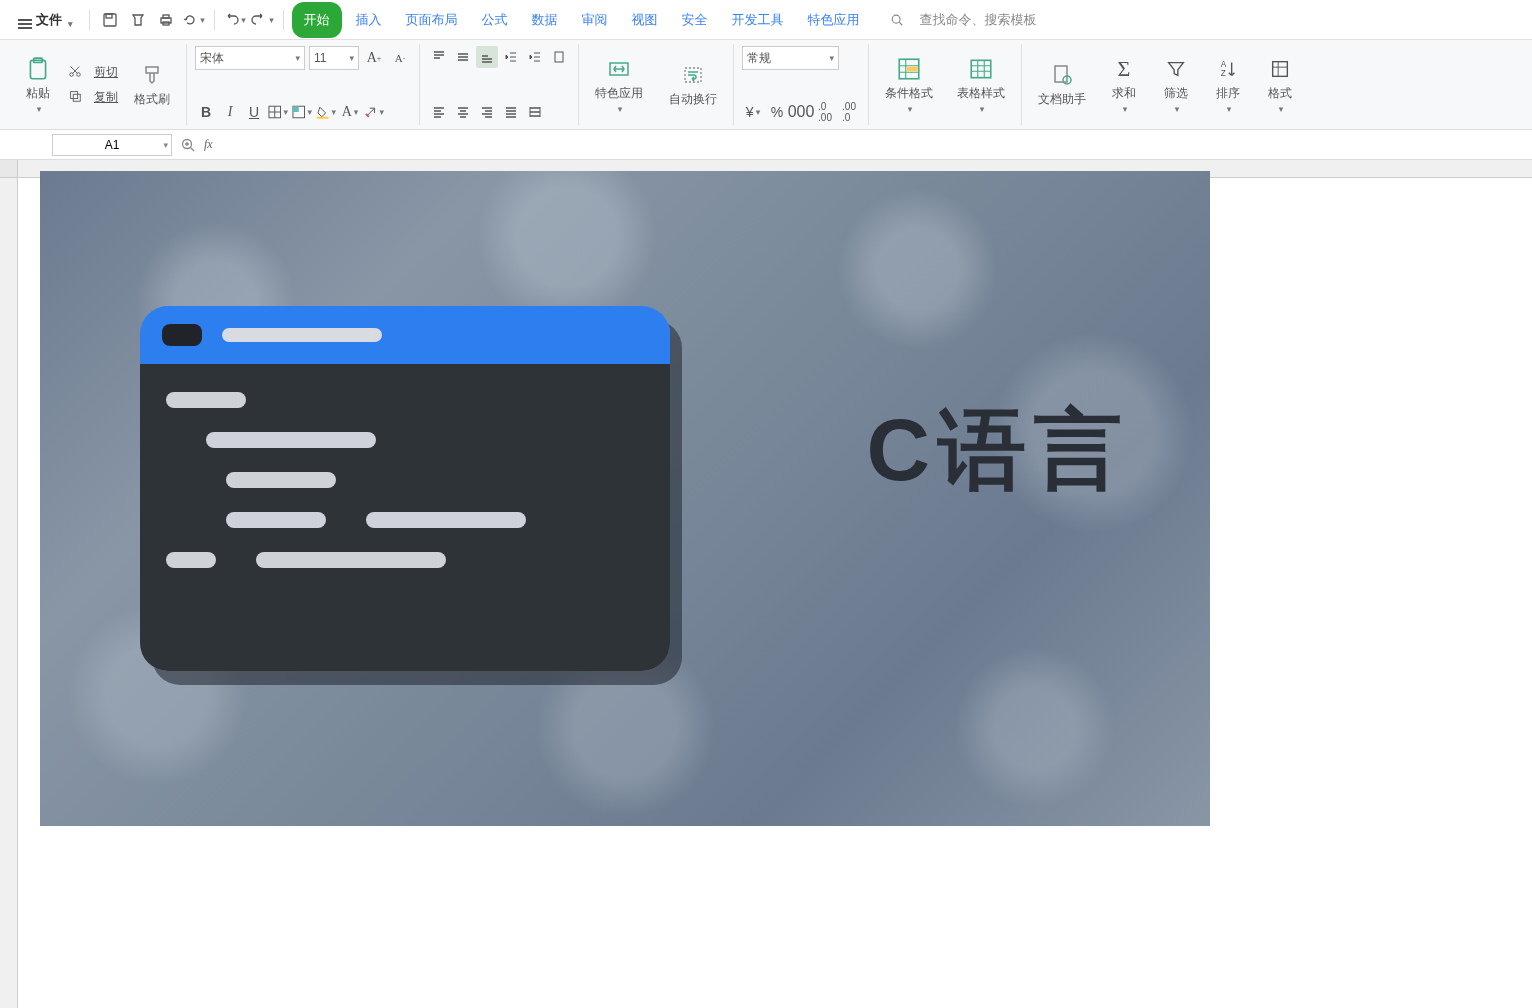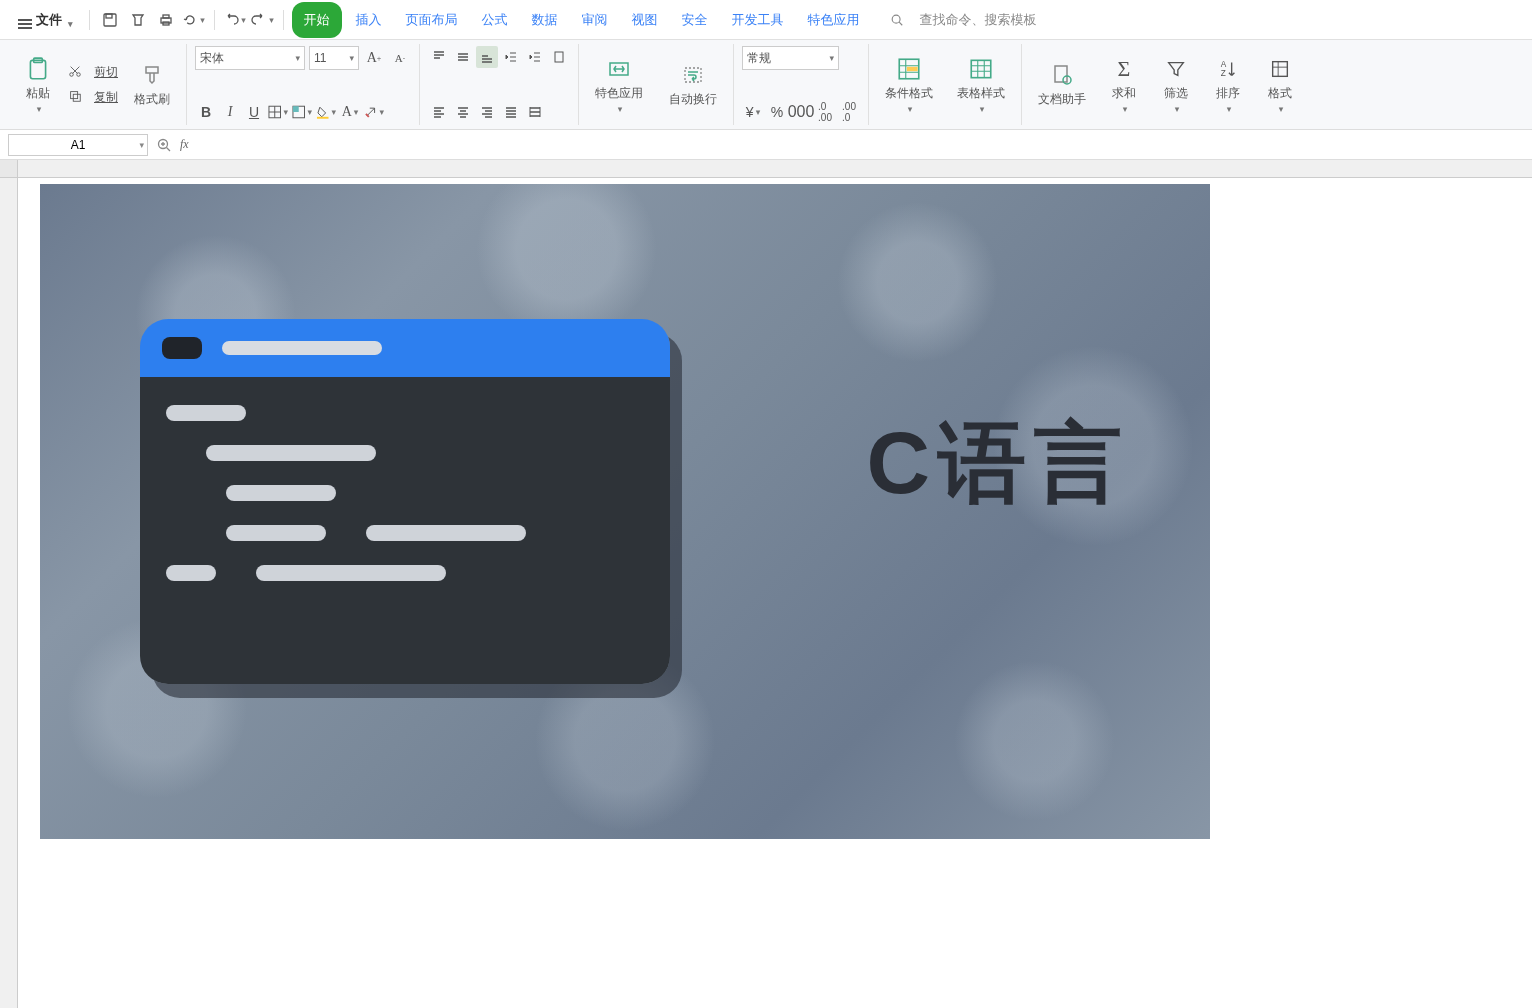--- a/index.html
+++ b/index.html
@@ -28,34 +28,34 @@
 .font-select { border: 1px solid #ccc; height: 24px; padding: 0 4px; font-size: 12px; background: #fff; display: flex; align-items: center; justify-content: space-between; }
 .font-name { width: 110px; }
 .font-size { width: 50px; }
 .tiny-icon { width: 22px; height: 22px; border: 1px solid transparent; display: flex; align-items: center; justify-content: center; cursor: pointer; font-size: 14px; border-radius: 2px; }
 .tiny-group { display: flex; gap: 2px; }
 .num-select { width: 97px; }
 .dd-arrow { font-size: 9px; color: #777; margin-left: 2px; }
 
 
 .formula-bar { height: 30px; background: #fff; border-bottom: 1px solid #ddd; display: flex; align-items: center; padding: 0 8px; gap: 8px; font-size: 12px; }
-.name-box { width: 140px; height: 22px; border: 1px solid #ccc; display: flex; align-items: center; justify-content: center; background: #fff; position: relative; }
+.name-box { width: 120px; height: 22px; border: 1px solid #ccc; display: flex; align-items: center; justify-content: center; background: #fff; position: relative; margin-left: 44px; }
 .name-box-dd { position: absolute; right: 3px; font-size: 9px; color: #888; }
 .fx-area { display: flex; align-items: center; gap: 8px; color: #666; }
 .fx-input { flex: 1; height: 22px; }
 
 
 .sheet-area { position: relative; background: #fff; height: calc(100% - 160px); overflow: hidden; }
 .ruler-h { height: 18px; background: #f0f0f0; border-bottom: 1px solid #ccc; margin-left: 18px; }
 .ruler-v { width: 18px; background: #f0f0f0; border-right: 1px solid #ccc; position: absolute; top: 18px; bottom: 0; left: 0; }
 .corner-box { width: 18px; height: 18px; background: #e8e8e8; border-right: 1px solid #ccc; border-bottom: 1px solid #ccc; position: absolute; top: 0; left: 0; }
 .canvas { position: absolute; left: 18px; top: 0; right: 0; bottom: 0; }
 
 
-.image-wrap { position: absolute; left: 22px; top: 24px; width: 1170px; height: 655px; background: linear-gradient(135deg, #6b7a8f 0%, #8896a6 25%, #7a899a 50%, #6b7a8f 75%, #8896a6 100%); overflow: hidden; }
+.image-wrap { position: absolute; left: 22px; top: 11px; width: 1170px; height: 655px; background: linear-gradient(135deg, #6b7a8f 0%, #8896a6 25%, #7a899a 50%, #6b7a8f 75%, #8896a6 100%); overflow: hidden; }
 .image-wrap::before { content: ""; position: absolute; inset: 0; background: 
   radial-gradient(circle at 15% 20%, rgba(200,210,220,0.3) 40px, transparent 80px),
   radial-gradient(circle at 45% 10%, rgba(200,210,220,0.3) 50px, transparent 90px),
   radial-gradient(circle at 75% 15%, rgba(200,210,220,0.3) 40px, transparent 80px),
   radial-gradient(circle at 90% 40%, rgba(200,210,220,0.25) 60px, transparent 100px),
   radial-gradient(circle at 10% 80%, rgba(200,210,220,0.25) 50px, transparent 90px),
   radial-gradient(circle at 50% 85%, rgba(200,210,220,0.25) 50px, transparent 90px),
   radial-gradient(circle at 85% 85%, rgba(200,210,220,0.25) 40px, transparent 80px);
 }
 .code-window { position: absolute; left: 100px; top: 135px; width: 530px; height: 365px; border-radius: 28px; overflow: hidden; box-shadow: 12px 14px 0 rgba(40,45,55,0.6); }

